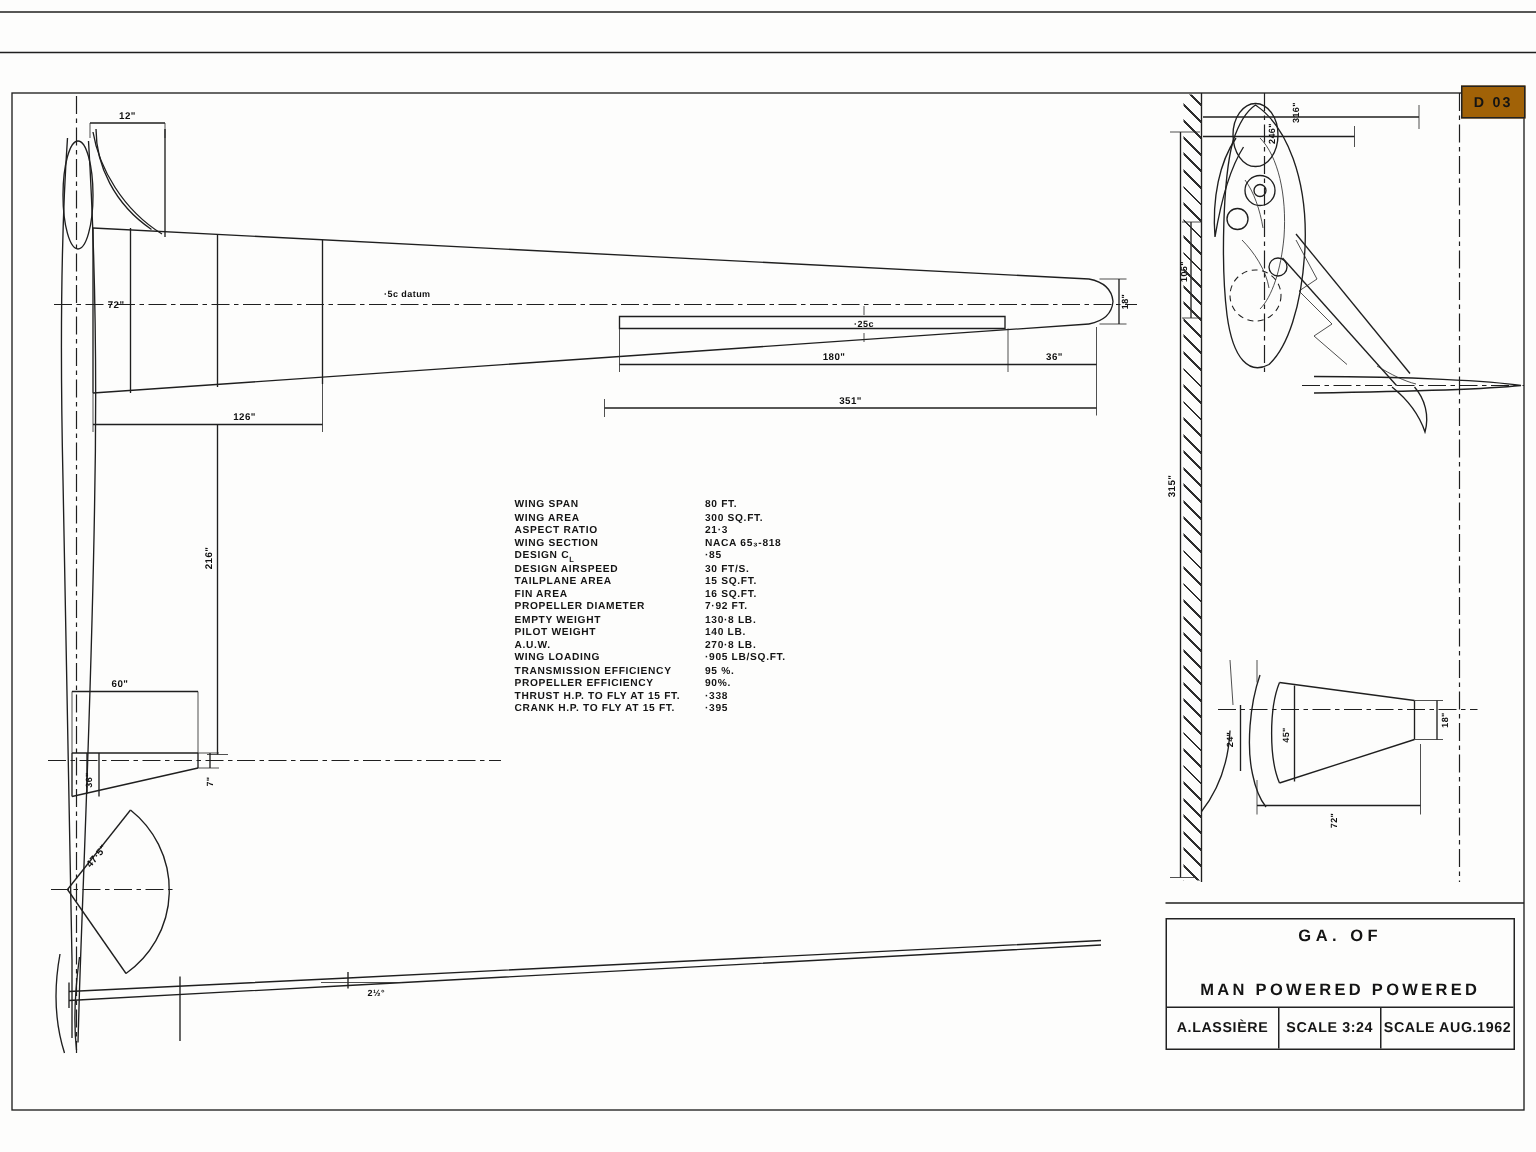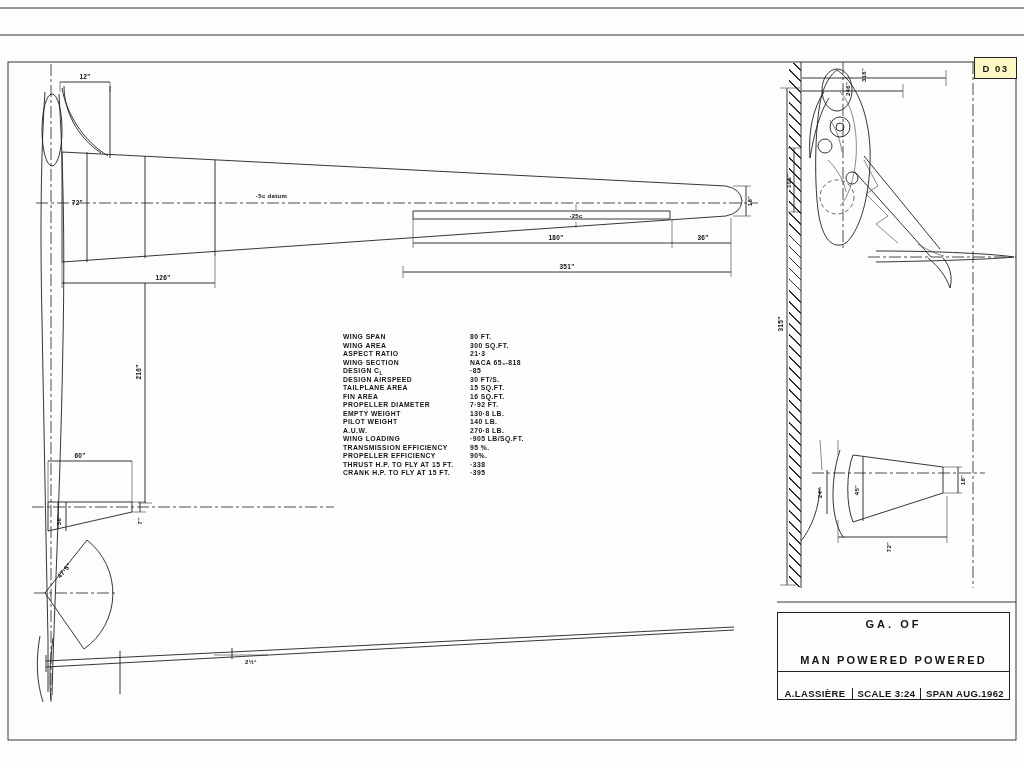--- a/index.html
+++ b/index.html
@@ -22,29 +22,29 @@
   .spec-label{width:127px;flex:none;}
   .spec-label sub{font-size:5px;letter-spacing:0;}
   .spec-value{flex:1;}
   
   #titleblock{position:absolute;left:777px;top:612px;width:233px;height:88px;
               border:1.3px solid #222;background:#fdfdfc;box-sizing:border-box;}
   #tb-title{height:58px;border-bottom:1.3px solid #222;display:flex;flex-direction:column;
             align-items:center;justify-content:center;gap:24px;}
   #tb-title .t1{font-size:11px;font-weight:bold;letter-spacing:3px;}
   #tb-title .t2{font-size:11px;font-weight:bold;letter-spacing:2.2px;}
-  #tb-row{display:flex;height:27px;align-items:flex-end;}
+  #tb-row{display:flex;height:27px;}
   #tb-row div{border-right:1.3px solid #222;display:flex;align-items:center;justify-content:center;
               font-size:9.5px;font-weight:bold;letter-spacing:0.4px;white-space:nowrap;}
   #tb-row div:last-child{border-right:none;}
   .tb-author{width:74px;}
   .tb-scale{width:67px;}
   .tb-date{flex:1;}
   #d03{position:absolute;left:974px;top:57px;width:41px;height:20px;border:1.3px solid #222;
-       background:#fef9c3;display:flex;align-items:center;justify-content:center;
+       background:#a16207;display:flex;align-items:center;justify-content:center;
        font-size:9.5px;font-weight:bold;letter-spacing:1.5px;}
 </style>
 </head>
 <body>
 
 <div id="sheet">
 
   <svg width="1024" height="768" viewBox="0 0 1024 768">
 
     <g>
@@ -304,17 +304,17 @@
   </div>
 
   <div id="titleblock">
     <div id="tb-title">
       <div class="t1">GA.  OF</div>
       <div class="t2">MAN  POWERED  POWERED</div>
     </div>
     <div id="tb-row">
       <div class="tb-author">A.LASSIÈRE</div>
       <div class="tb-scale">SCALE 3:24</div>
-      <div class="tb-date">SPAN AUG.1962</div>
+      <div class="tb-date">SCALE AUG.1962</div>
     </div>
   </div>
 
 </div>
 
 </body></html>

